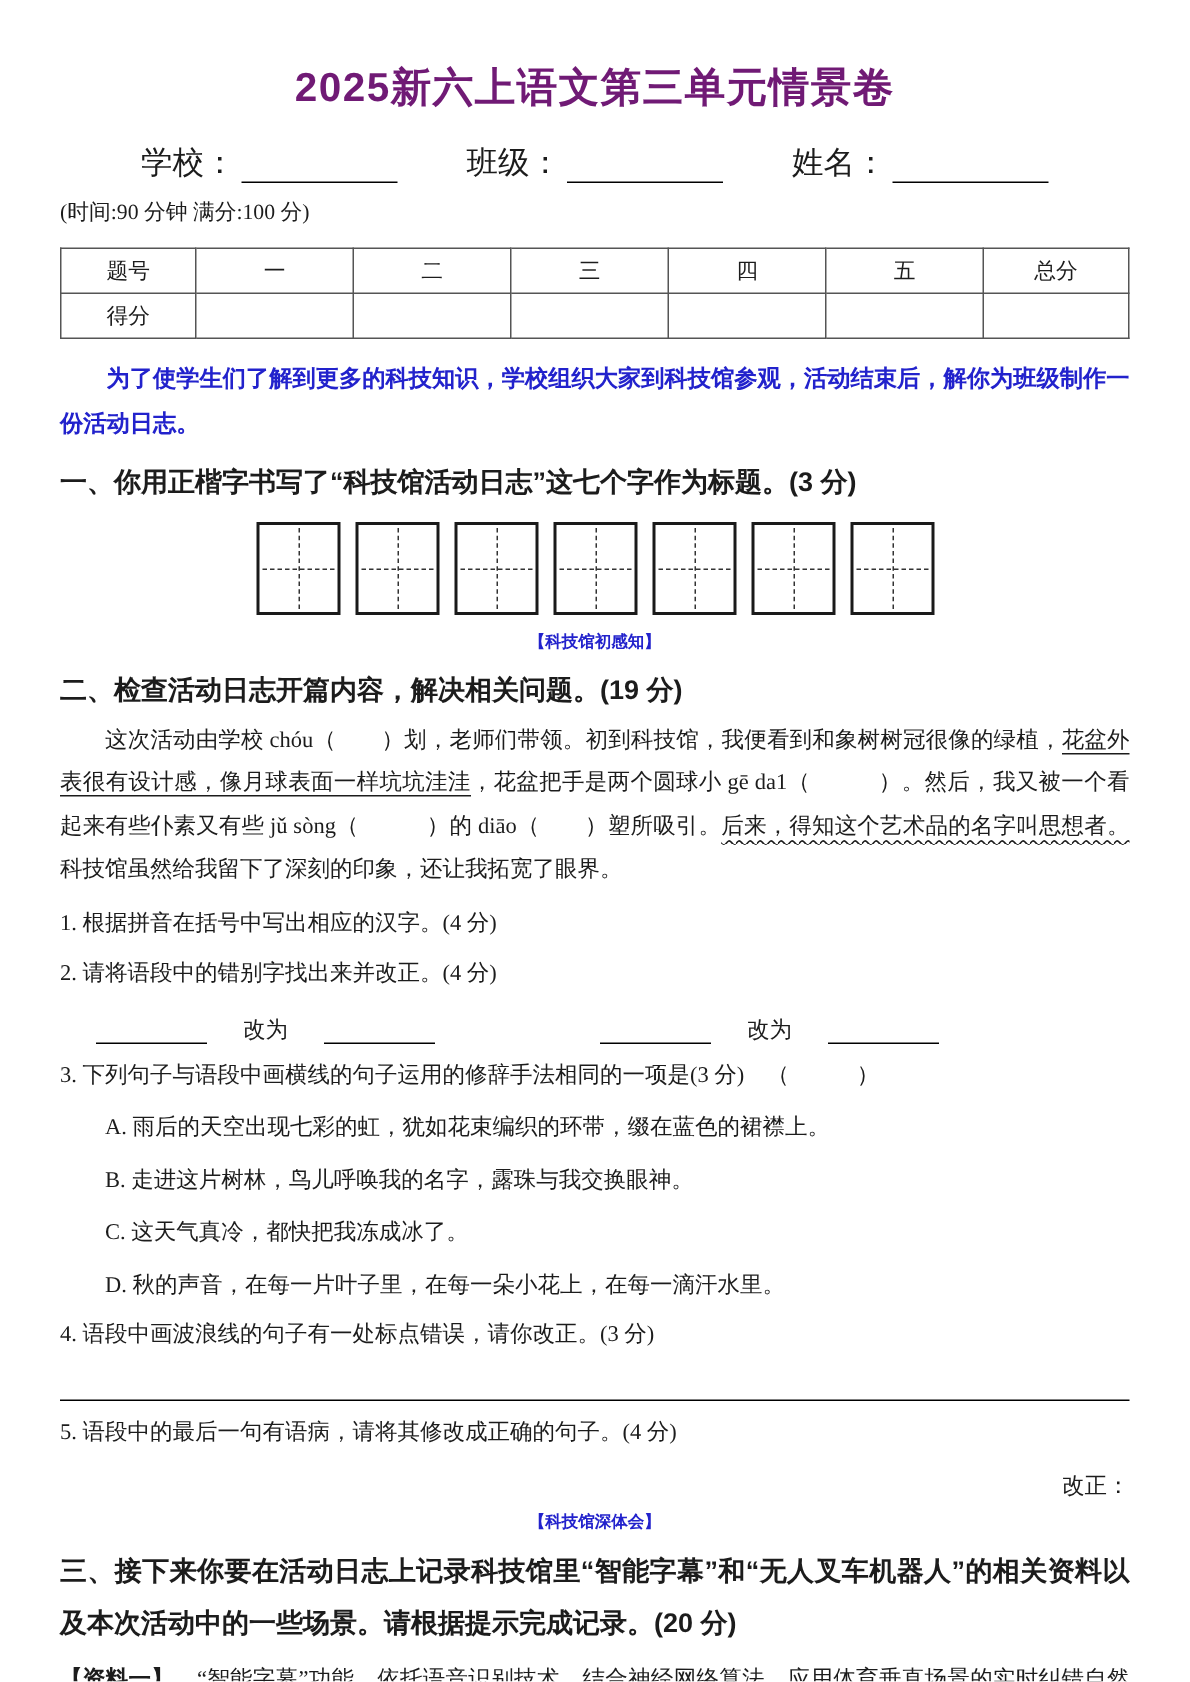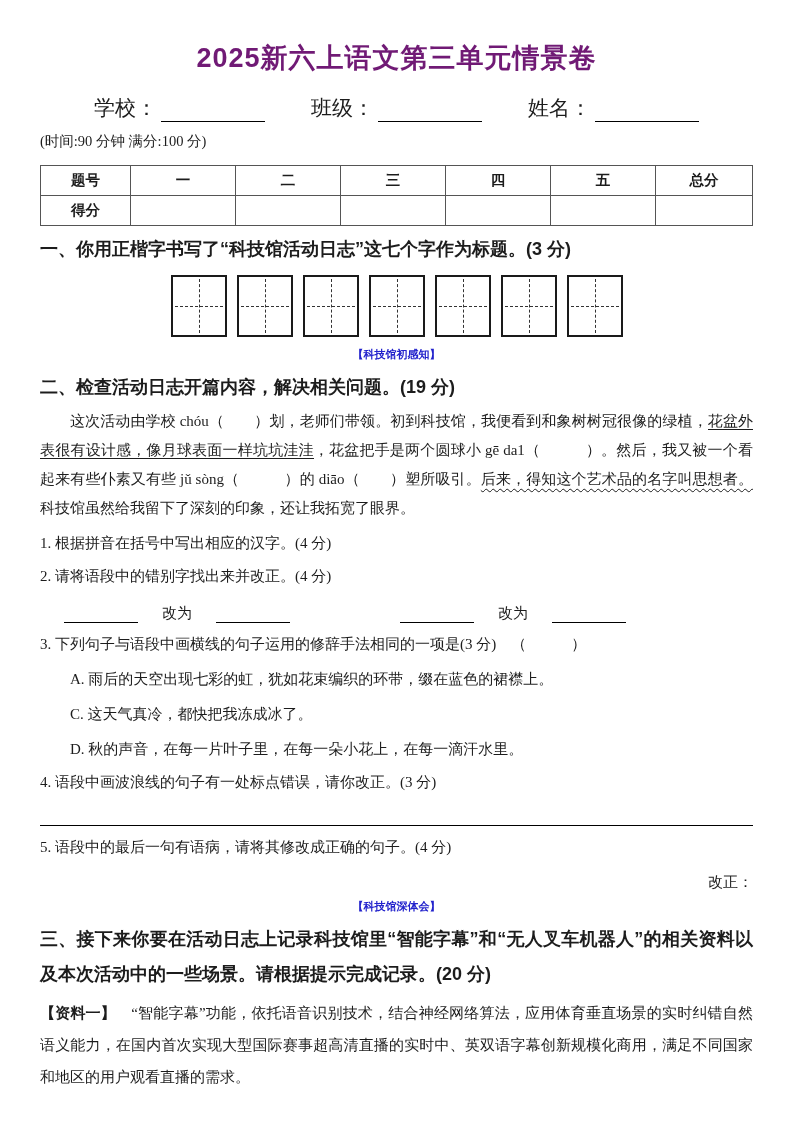--- a/index.html
+++ b/index.html
@@ -15,21 +15,21 @@
 
   .title{
     text-align:center;color:#701a75;font-size:27px;letter-spacing:1px;
     margin-top:26px;margin-bottom:18px;
   }
   .header-fields{display:flex;justify-content:center;gap:46px;font-size:21px;margin-bottom:10px;}
   .header-field{display:flex;align-items:flex-end;}
   .field-blank{display:inline-block;width:104px;border-bottom:1.6px solid #000;height:18px;margin-left:4px;}
   .exam-info{text-align:left;font-size:14.5px;margin-bottom:14px;}
 
-  table.score{width:100%;border-collapse:collapse;table-layout:fixed;font-weight:bold;}
+  table.score{width:100%;border-collapse:collapse;table-layout:fixed;}
   table.score td{
     border:1.2px solid #555;height:29px;text-align:center;
     font-size:14.5px;padding:0 4px;
   }
   td.c-num{width:12%;}
   td.c-q{width:14.2%;}
   td.c-total{width:13%;text-align:left;padding-left:7px;}
 
   .intro{
     color:#2222cc;text-indent:2em;text-align:justify;
@@ -112,20 +112,21 @@
         <td class="c-q"></td>
         <td class="c-q"></td>
         <td class="c-q"></td>
         <td class="c-q"></td>
         <td class="c-q"></td>
         <td class="c-total"></td>
       </tr>
     </tbody>
   </table>
 
+  <div class="intro hei">为了使学生们了解到更多的科技知识，学校组织大家到科技馆参观，活动结束后，解你为班级制作一份活动日志。</div>
 
   <div class="sec-heading hei">一、你用正楷字书写了“科技馆活动日志”这七个字作为标题。(3 分)</div>
 
   <div class="grid-row">
     <div class="tianzige"></div>
     <div class="tianzige"></div>
     <div class="tianzige"></div>
     <div class="tianzige"></div>
     <div class="tianzige"></div>
     <div class="tianzige"></div>
@@ -146,20 +147,21 @@
     <span>改为</span>
     <span class="blank"></span>
     <span class="blank-gap"></span>
     <span class="blank"></span>
     <span>改为</span>
     <span class="blank"></span>
   </div>
 
   <div class="question">3. 下列句子与语段中画横线的句子运用的修辞手法相同的一项是(3 分)　（　　　）</div>
   <div class="option">A. 雨后的天空出现七彩的虹，犹如花束编织的环带，缀在蓝色的裙襟上。</div>
+  <div class="option">B. 走进这片树林，鸟儿呼唤我的名字，露珠与我交换眼神。</div>
   <div class="option">C. 这天气真冷，都快把我冻成冰了。</div>
   <div class="option">D. 秋的声音，在每一片叶子里，在每一朵小花上，在每一滴汗水里。</div>
 
   <div class="question">4. 语段中画波浪线的句子有一处标点错误，请你改正。(3 分)</div>
   <div class="answer-line"></div>
 
   <div class="question">5. 语段中的最后一句有语病，请将其修改成正确的句子。(4 分)</div>
   <div class="correction-row">
     <span>改正：</span>
     <span class="correction-line"></span>

